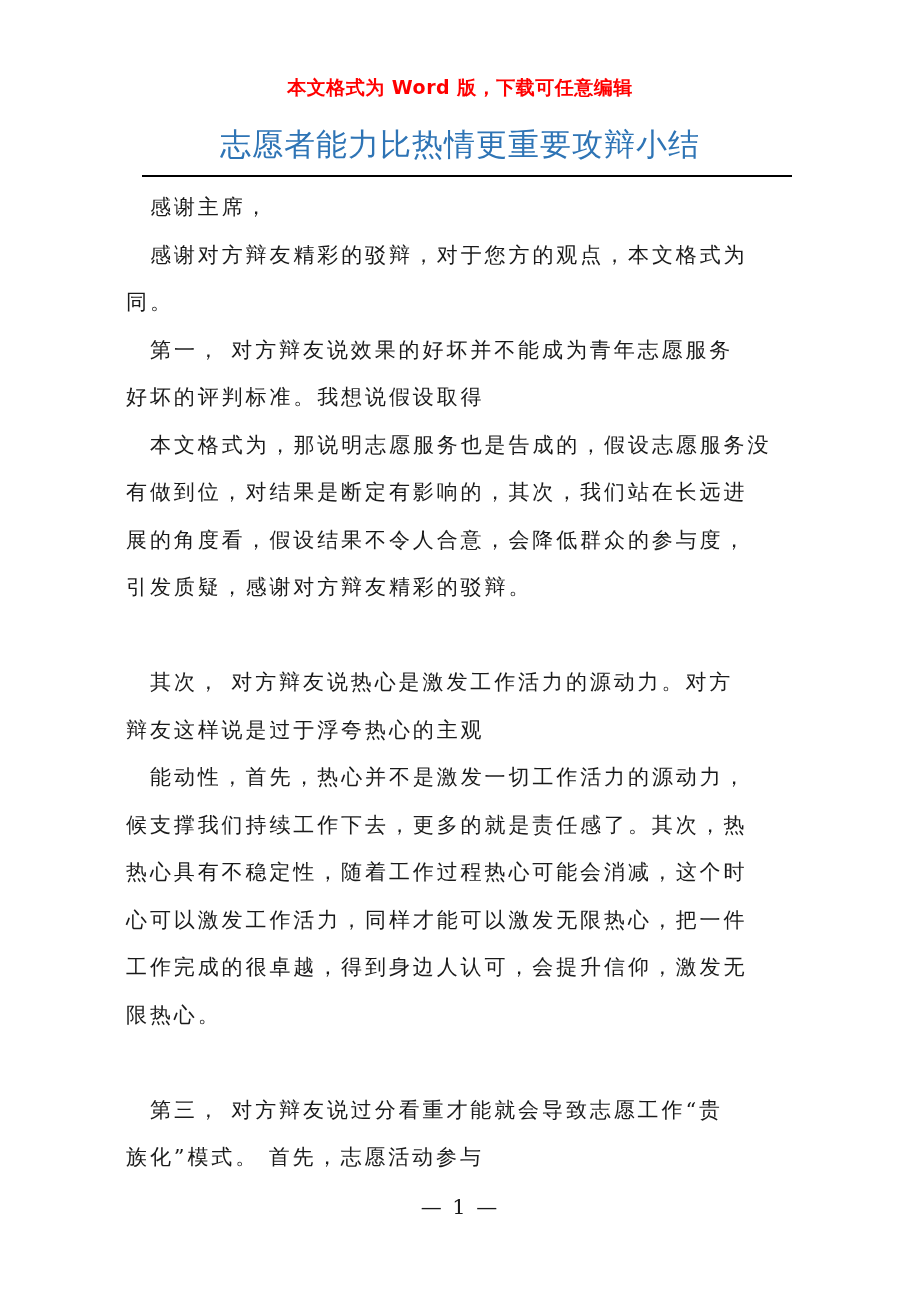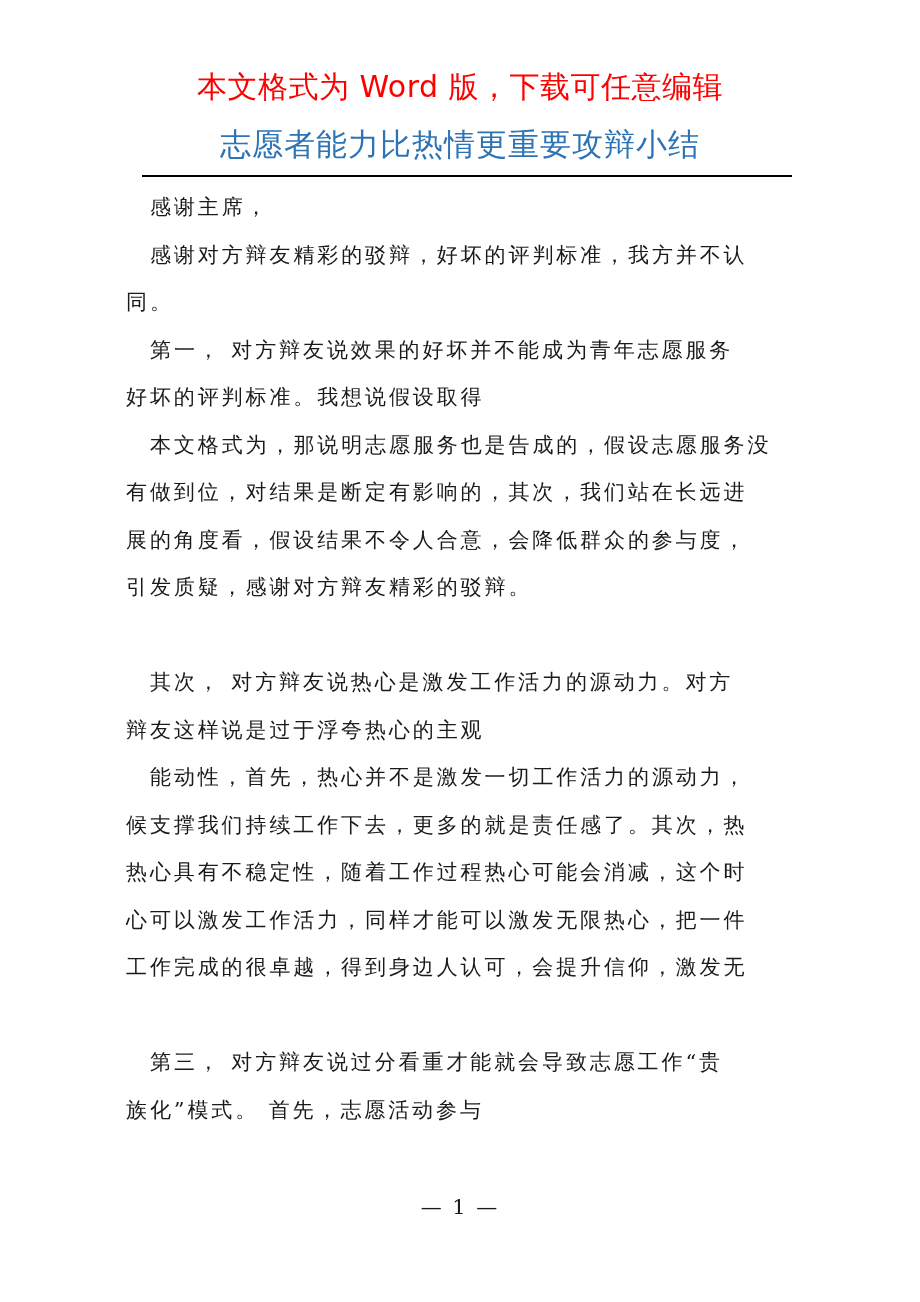--- a/index.html
+++ b/index.html
@@ -22,22 +22,22 @@
       height: 1302px;
     }
     .notice {
       position: absolute;
       top: 70px;
       left: 0;
       width: 920px;
       text-align: center;
       color: #ff0000;
       font-family: "DejaVu Sans", "Liberation Sans", sans-serif;
-      font-weight: normal;
-      font-size: 30px;
+      font-weight: bold;
+      font-size: 19px;
       line-height: 34px;
       letter-spacing: 0.5px;
     }
     .doc-title {
       position: absolute;
       top: 122px;
       left: 0;
       width: 920px;
       text-align: center;
       color: #2e74b5;
@@ -89,35 +89,36 @@
 </head>
 <body>
 
 <div class="page">
   <div class="notice">本文格式为 Word 版，下载可任意编辑</div>
   <div class="doc-title">志愿者能力比热情更重要攻辩小结</div>
   <div class="rule"></div>
 
   <div class="body-text">
     <span class="line indent">感谢主席，</span>
-    <span class="line indent">感谢对方辩友精彩的驳辩，好坏的评判标准，我方并不认</span>
+    <span class="line indent">感谢对方辩友精彩的驳辩，对于您方的观点，本文格式为</span>
     <span class="line">同。</span>
     <span class="line indent">第一， 对方辩友说效果的好坏并不能成为青年志愿服务</span>
     <span class="line">好坏的评判标准。我想说假设取得</span>
     <span class="line indent">本文格式为，那说明志愿服务也是告成的，假设志愿服务没</span>
     <span class="line">有做到位，对结果是断定有影响的，其次，我们站在长远进</span>
     <span class="line">展的角度看，假设结果不令人合意，会降低群众的参与度，</span>
     <span class="line">引发质疑，感谢对方辩友精彩的驳辩。</span>
     <span class="blank"></span>
     <span class="line indent">其次， 对方辩友说热心是激发工作活力的源动力。对方</span>
     <span class="line">辩友这样说是过于浮夸热心的主观</span>
     <span class="line indent">能动性，首先，热心并不是激发一切工作活力的源动力，</span>
     <span class="line">候支撑我们持续工作下去，更多的就是责任感了。其次，热</span>
     <span class="line">热心具有不稳定性，随着工作过程热心可能会消减，这个时</span>
     <span class="line">心可以激发工作活力，同样才能可以激发无限热心，把一件</span>
     <span class="line">工作完成的很卓越，得到身边人认可，会提升信仰，激发无</span>
+    <span class="line">限热心。</span>
     <span class="blank"></span>
     <span class="line indent">第三， 对方辩友说过分看重才能就会导致志愿工作“贵</span>
     <span class="line">族化”模式。 首先，志愿活动参与</span>
   </div>
 
   <div class="page-number">— 1 —</div>
 </div>
 
 </body></html>

